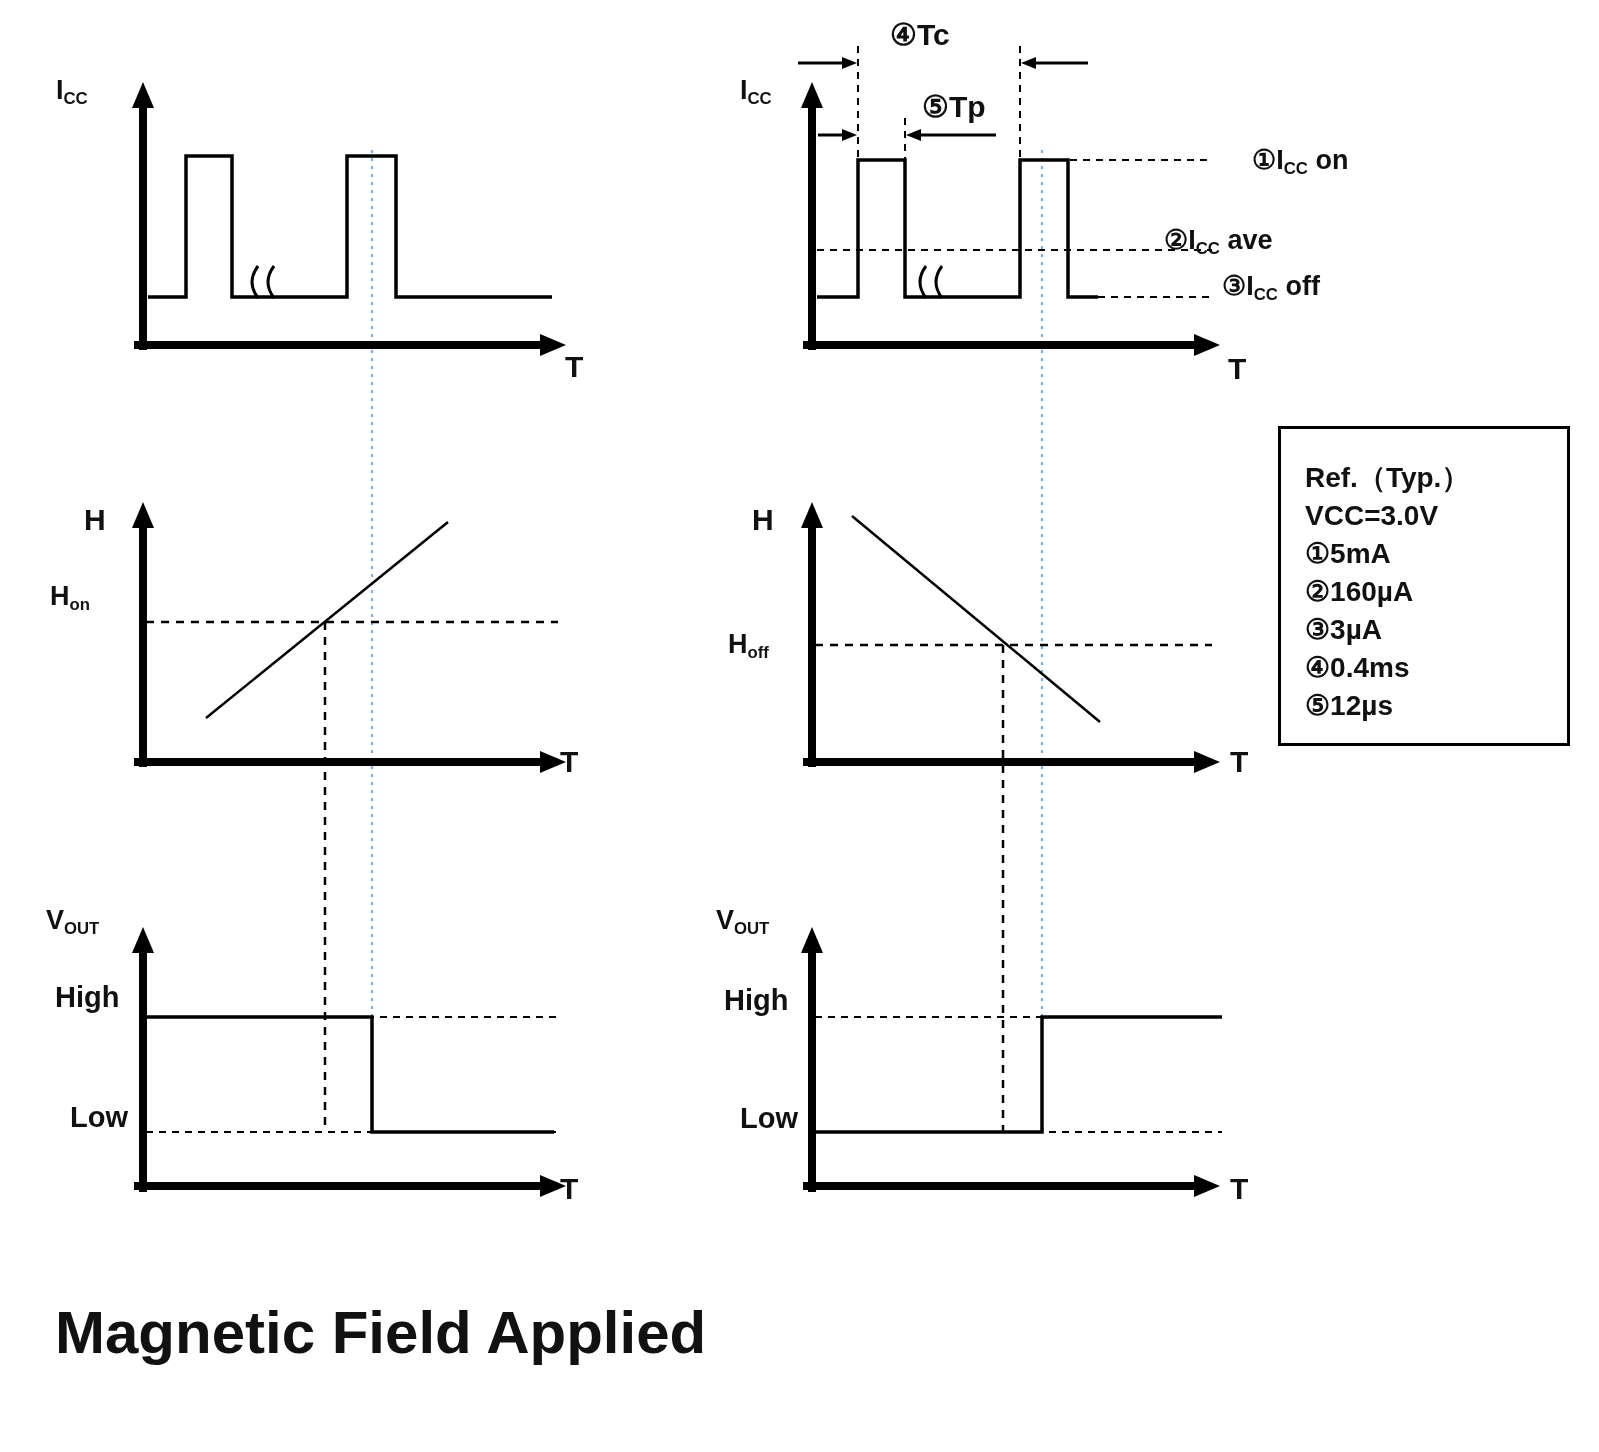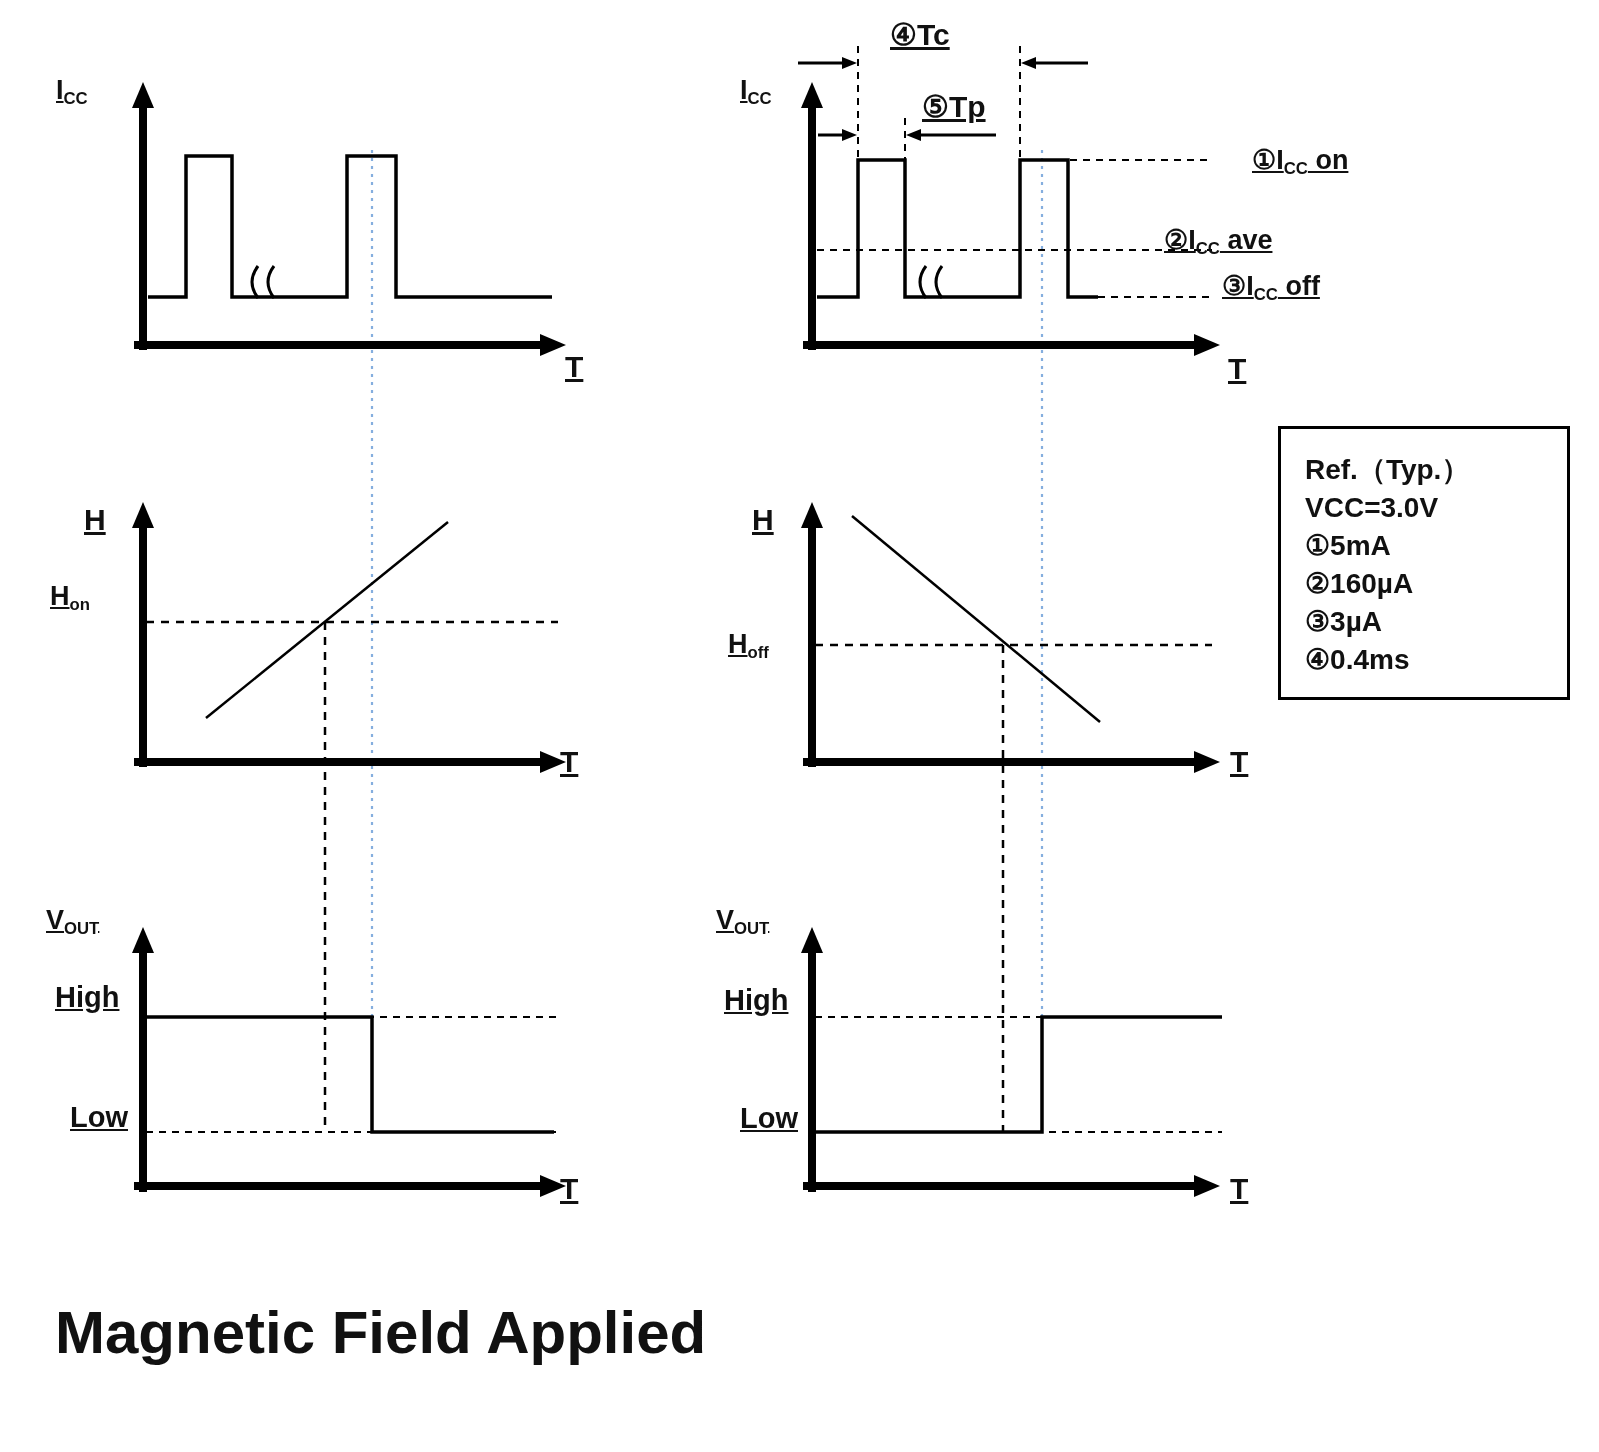--- a/index.html
+++ b/index.html
@@ -7,27 +7,27 @@
          font-family:"Liberation Sans",sans-serif;color:#111;}
   .stage svg{position:absolute;left:0;top:0;}
   .axis{stroke:#000;stroke-width:8;fill:none;}
   .wave{stroke:#000;stroke-width:3.5;fill:none;stroke-linejoin:miter;}
   .thin{stroke:#000;stroke-width:3;fill:none;}
   .thin2{stroke:#000;stroke-width:2.5;fill:none;}
   .dash{stroke:#000;stroke-width:2.5;fill:none;stroke-dasharray:8 7;}
   .dashsm{stroke:#000;stroke-width:2;fill:none;stroke-dasharray:7 6;}
   .dim{stroke:#000;stroke-width:3;fill:none;}
   .blue{stroke:#85aede;stroke-width:2.2;fill:none;stroke-dasharray:3 5;}
-  .lbl{position:absolute;font-weight:bold;font-size:27px;white-space:nowrap;line-height:1.1;text-decoration:underline;}
+  .lbl{position:absolute;font-weight:bold;font-size:27px;white-space:nowrap;line-height:1.1;}
   .lbl .sub{font-size:0.62em;vertical-align:-0.28em;}
   .t-lbl{font-size:30px;}
   .big-lbl{font-size:30px;}
   .caption{position:absolute;font-weight:bold;font-size:60px;white-space:nowrap;}
   .refbox{position:absolute;left:1278px;top:426px;width:292px;border:3px solid #000;
-          padding:22px 8px 18px 24px;box-sizing:border-box;font-weight:bold;font-size:28px;line-height:38px;}
+          padding:30px 8px 18px 24px;box-sizing:border-box;font-weight:bold;font-size:28px;line-height:38px;}
   .refbox div{white-space:nowrap;}
 </style>
 </head>
 <body>
 
 <div class="stage">
 
   <svg width="1599" height="1452" viewBox="0 0 1599 1452">
     <defs>
       <marker id="ab" markerUnits="userSpaceOnUse" markerWidth="28" markerHeight="24" refX="6" refY="12" orient="auto">
@@ -132,15 +132,16 @@
   <div class="lbl t-lbl" style="left:1230px;top:1172px">T</div>
 
 
   <div class="refbox">
     <div>Ref.（Typ.）</div>
     <div><span>V</span><span class="sub">CC</span><span>=3.0V</span></div>
     <div>①5mA</div>
     <div>②160µA</div>
     <div>③3µA</div>
     <div>④0.4ms</div>
+    <div>⑤12µs</div>
   </div>
 
 </div>
 
 </body></html>

